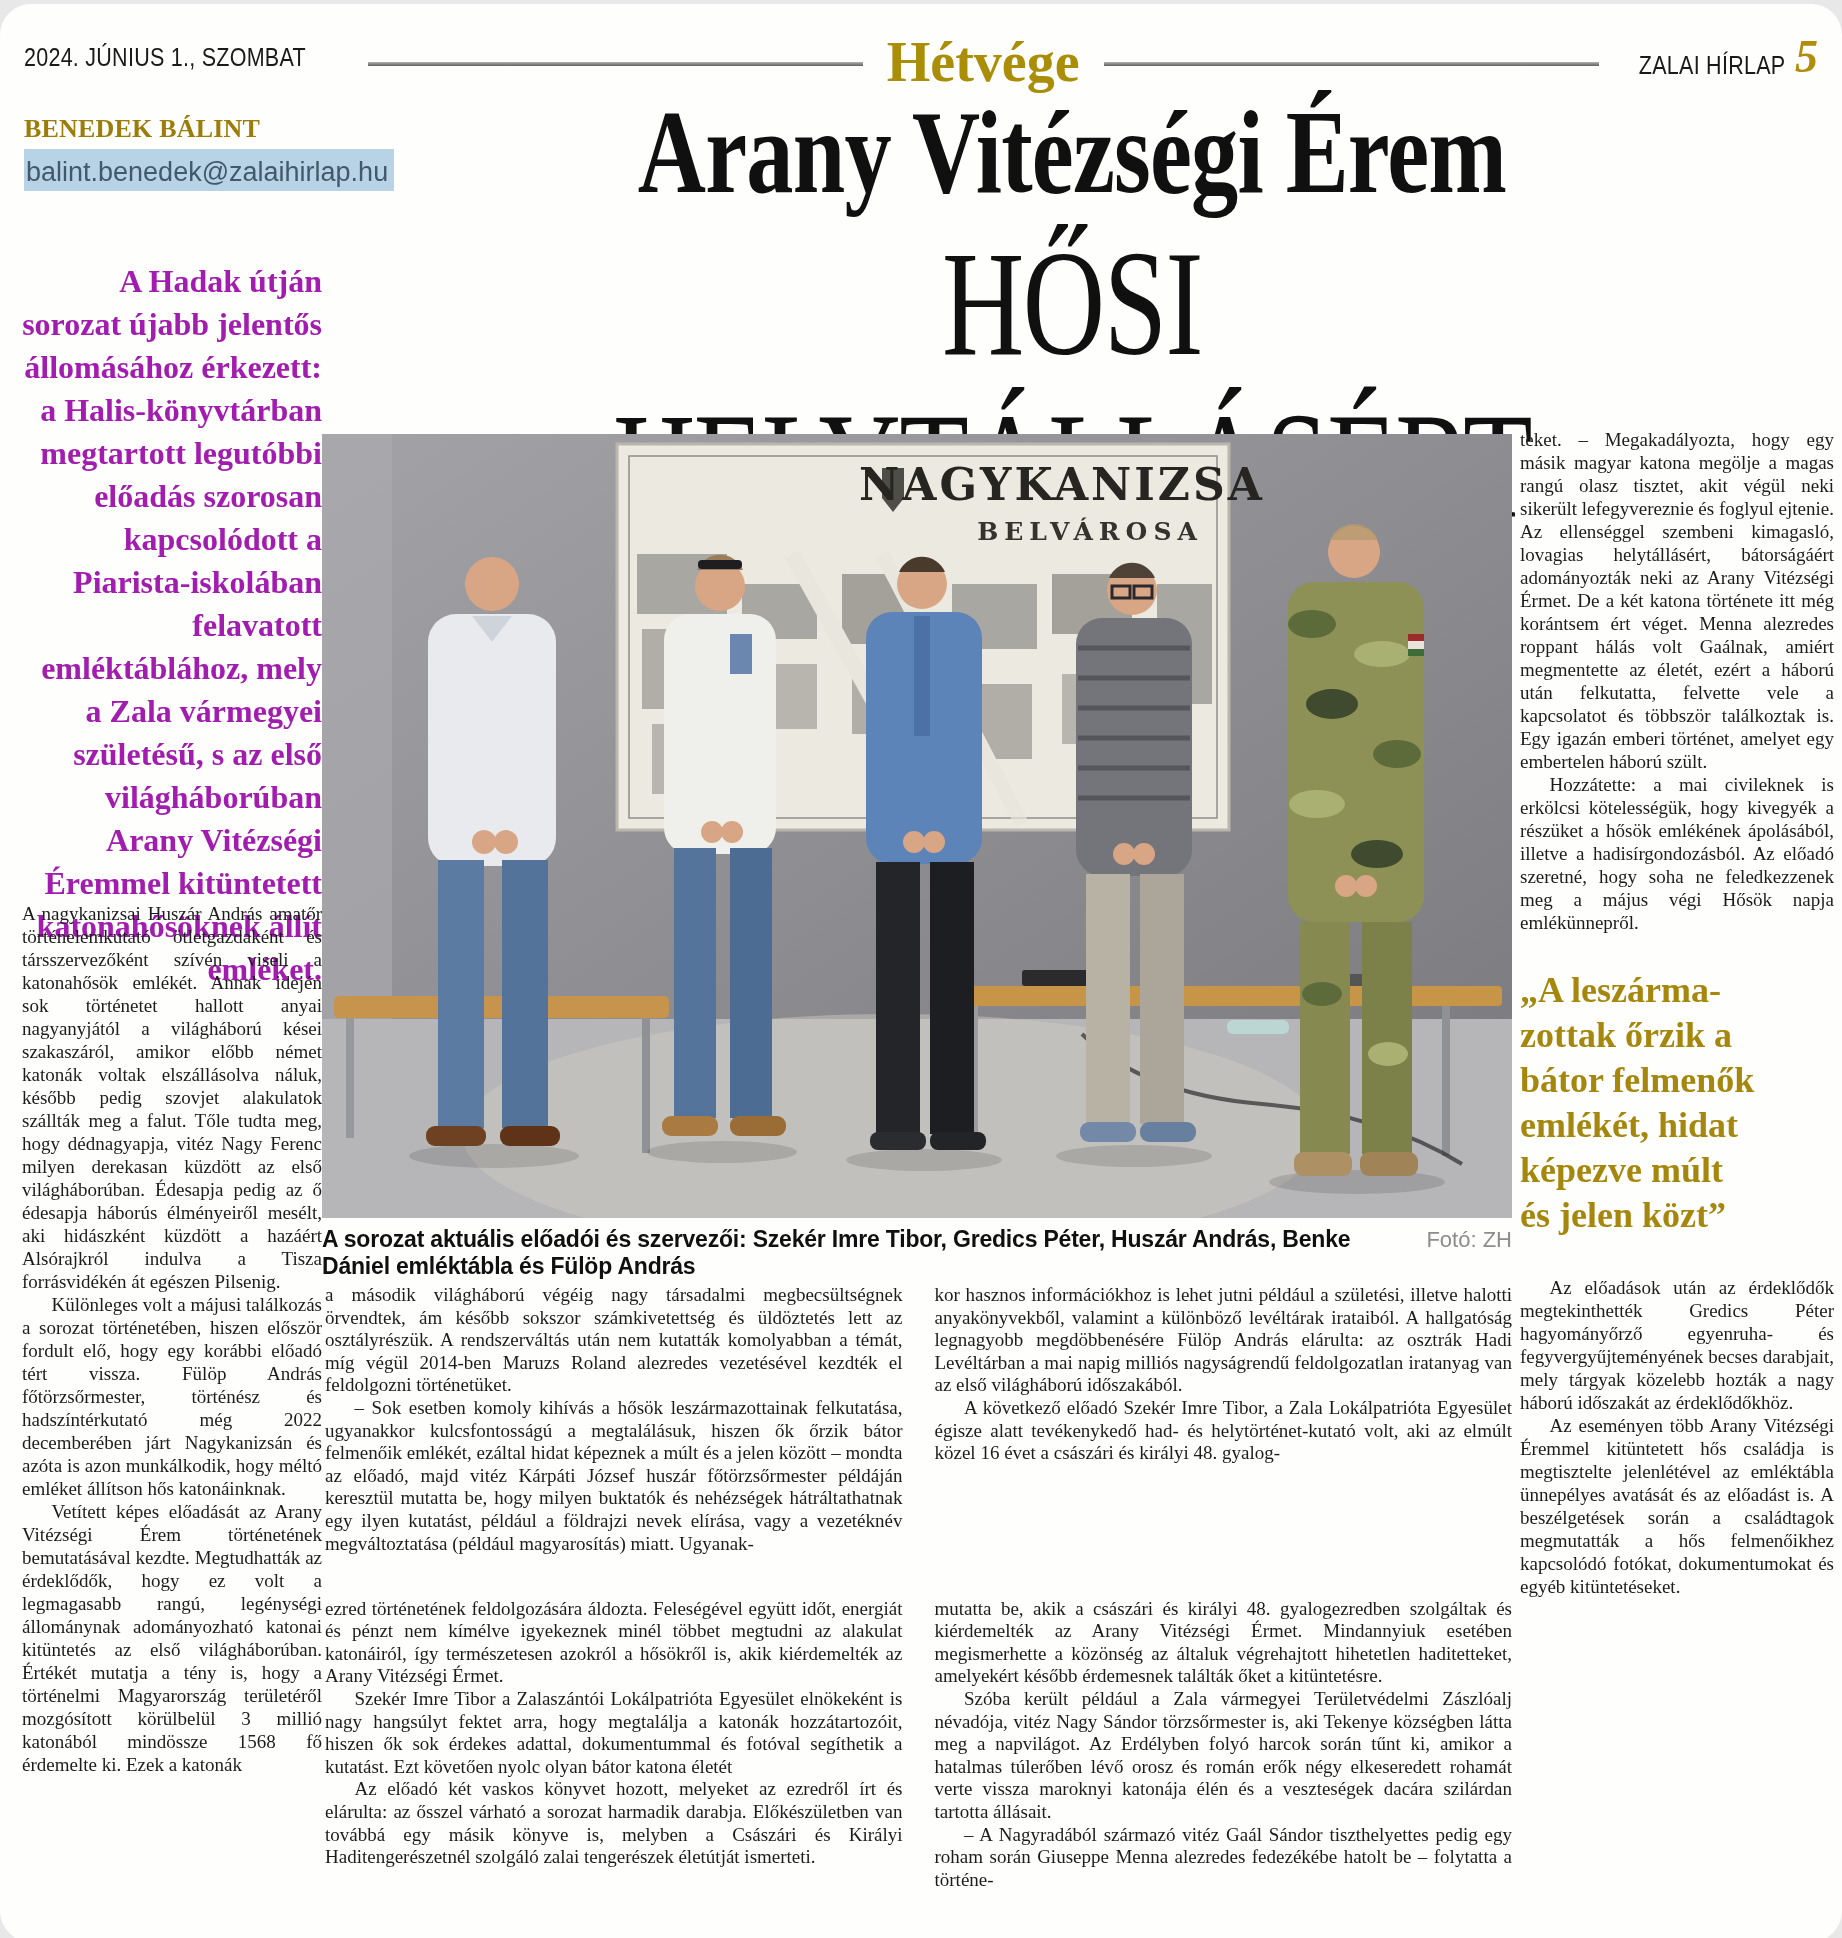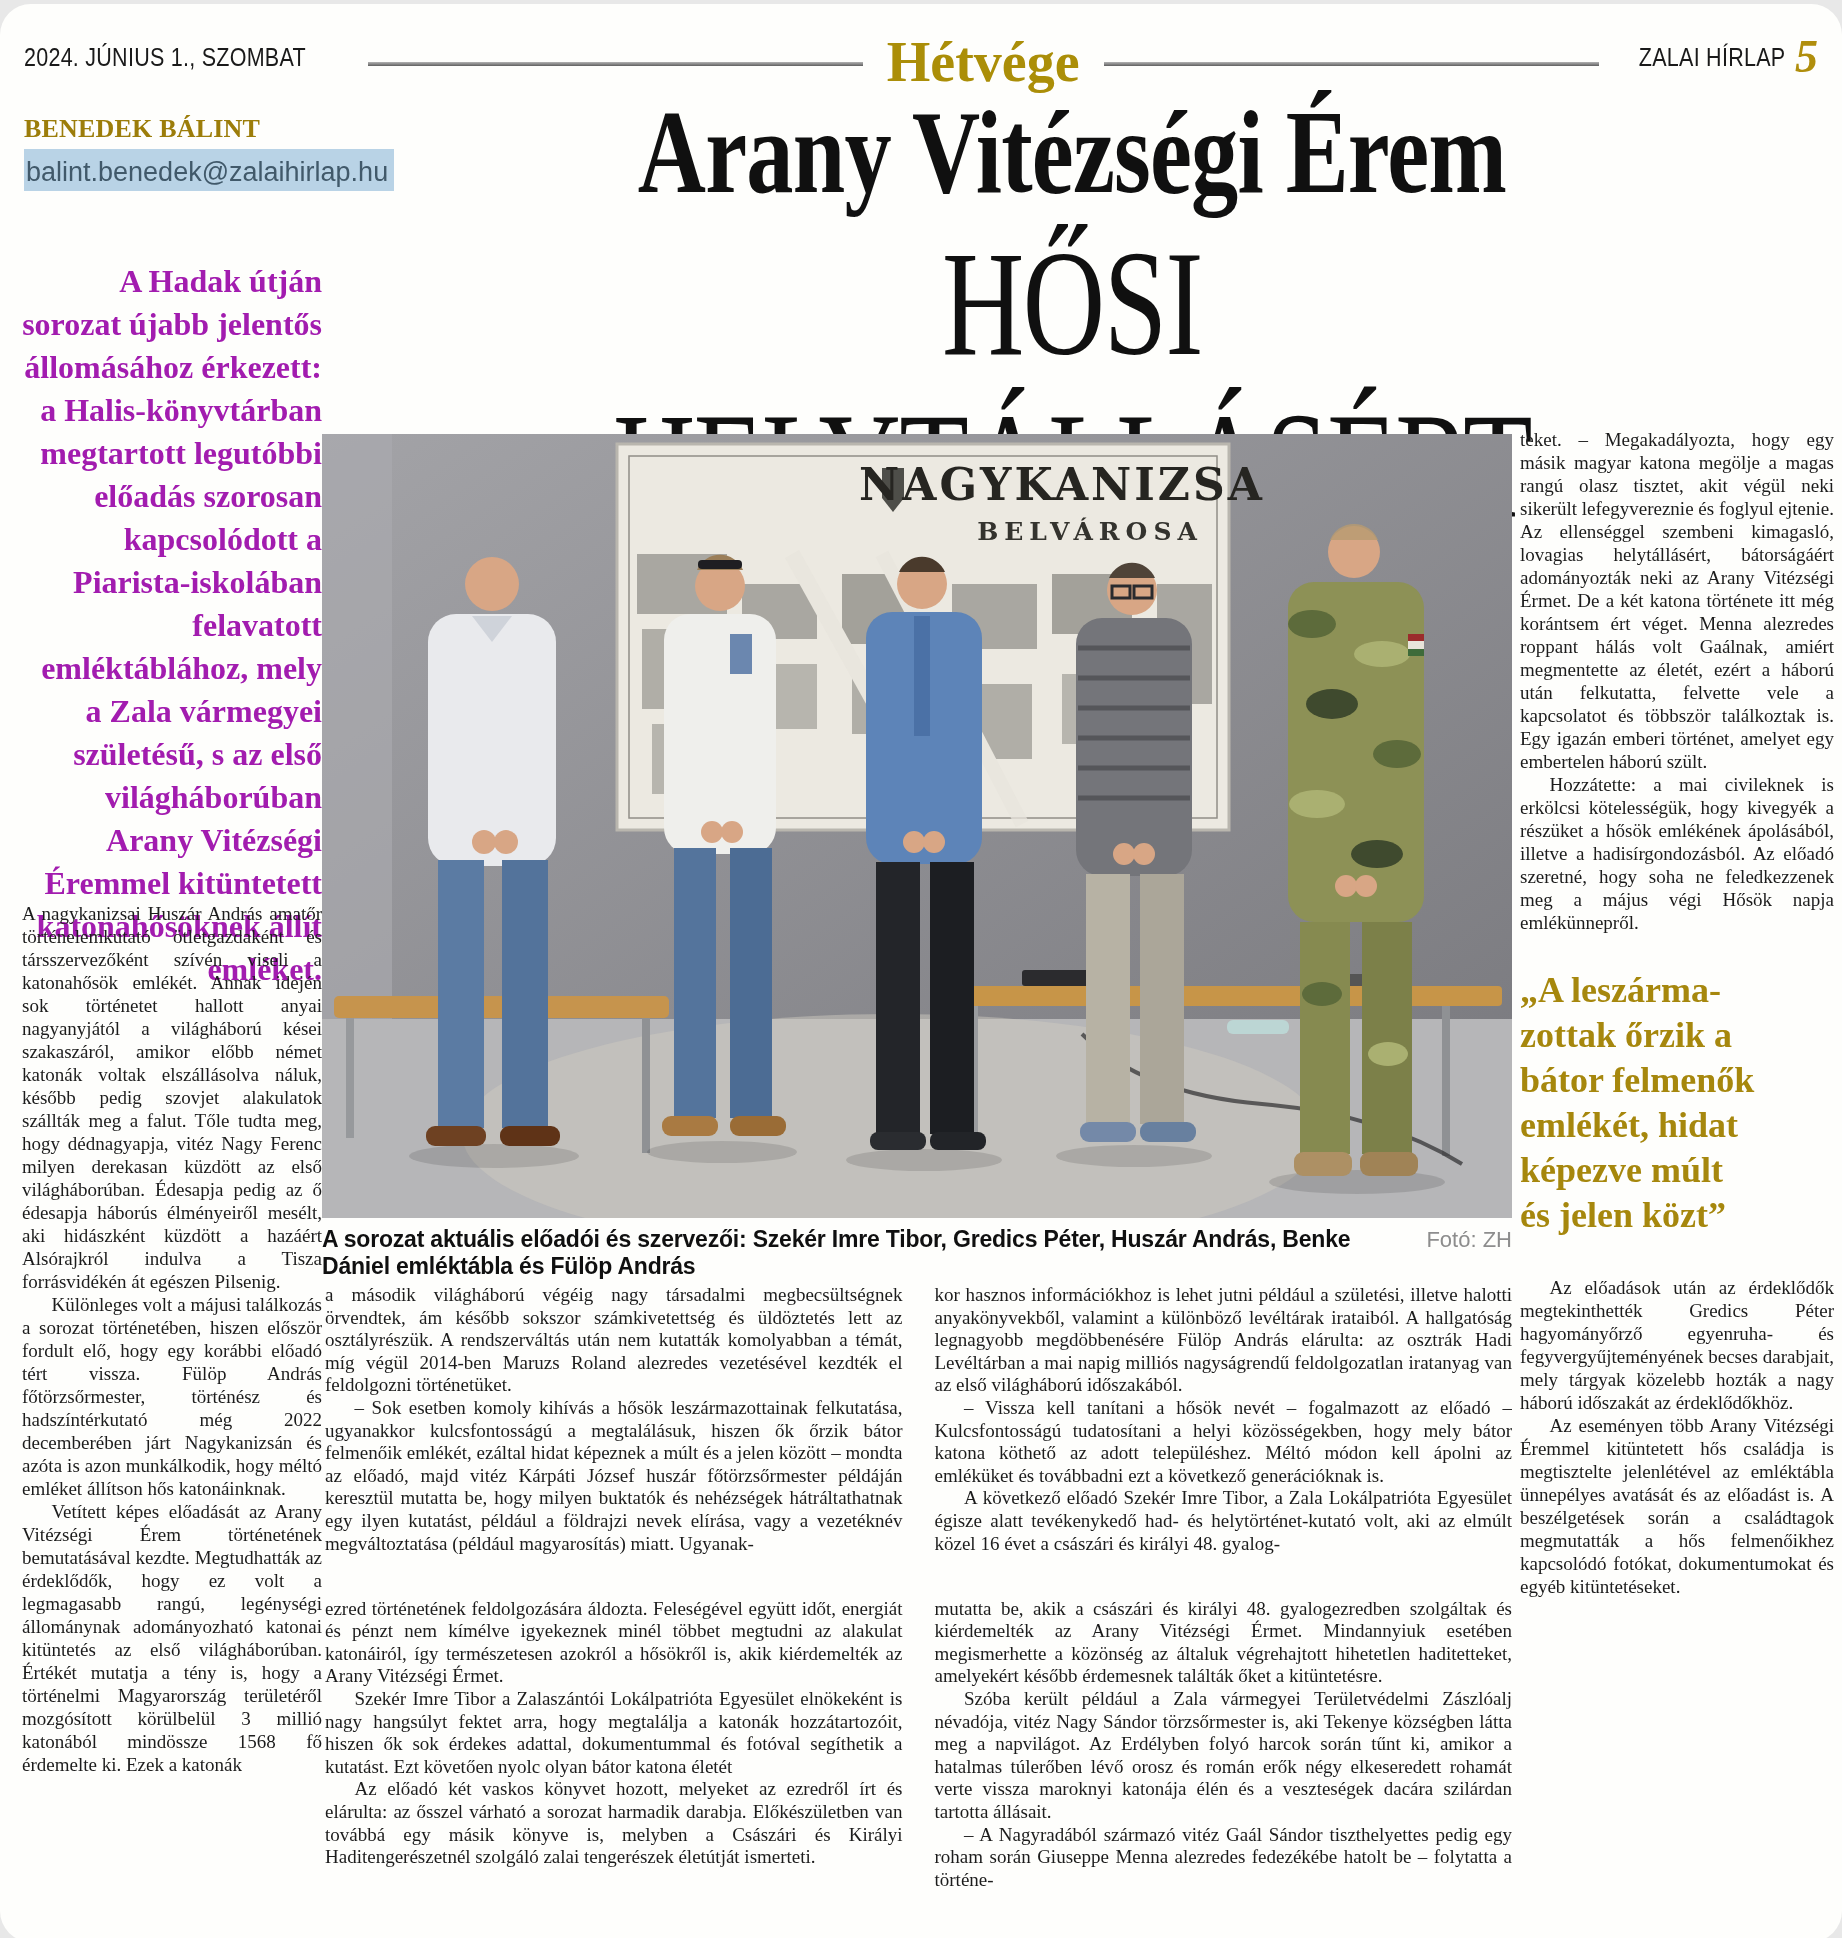--- a/index.html
+++ b/index.html
@@ -10,21 +10,21 @@
   
   .masthead{position:absolute;left:24px;right:24px;top:20px;display:flex;align-items:center;gap:16px;}
   .mh-date,.mh-paper{
     font-family:"Liberation Sans",sans-serif;font-size:25px;font-weight:500;color:#1a1a1a;
     white-space:nowrap;transform:scaleX(0.86);letter-spacing:.3px;
   }
   .mh-date{transform-origin:left center;}
   .mh-paper{transform-origin:right center;}
   .mh-rule{flex:1;height:4px;background:linear-gradient(#b3b3b3,#606060);margin-top:14px;}
   .mh-section{font-size:56px;line-height:1;font-weight:700;color:#ab8e08;padding:0 8px;margin-top:10px;}
-  .mh-right{display:flex;align-items:center;gap:10px;}
+  .mh-right{display:flex;align-items:flex-end;gap:10px;}
   .mh-pagenum{font-size:46px;font-weight:700;font-style:italic;color:#b08e0c;line-height:1;}
   
   .byline{position:absolute;left:24px;top:110px;width:300px;}
   .byline-name{font-family:Liberation Serif, serif;font-weight:700;font-size:26px;color:#9c7d0a;letter-spacing:.2px;}
   .byline-email{margin-top:5px;display:inline-block;background:#b9d3e6;color:#41596a;
     font-family:"Liberation Sans",sans-serif;font-size:27px;padding:8px 6px 3px 2px;}
   
   .lead{position:absolute;left:22px;top:256px;width:300px;text-align:right;
     font-weight:700;font-size:32px;line-height:43px;color:#a21caf;font-family:Liberation Serif, serif;}
   
@@ -243,21 +243,20 @@
     <span class="caption-credit">Fotó: ZH</span>
   </div>
 
   <div class="bottom-cols">
     <div class="textcol">
         <p>a második világháború végéig nagy társadalmi megbecsültségnek örvendtek, ám később sokszor számkivetettség és üldöztetés lett az osztályrészük. A rendszerváltás után nem kutatták komolyabban a témát, míg végül 2014-ben Maruzs Roland alezredes vezetésével kezdték el feldolgozni történetüket.</p>
         <p>– Sok esetben komoly kihívás a hősök leszármazottainak felkutatása, ugyanakkor kulcsfontosságú a megtalálásuk, hiszen ők őrzik bátor felmenőik emlékét, ezáltal hidat képeznek a múlt és a jelen között – mondta az előadó, majd vitéz Kárpáti József huszár főtörzsőrmester példáján keresztül mutatta be, hogy milyen buktatók és nehézségek hátráltathatnak egy ilyen kutatást, például a földrajzi nevek elírása, vagy a vezetéknév megváltoztatása (például magyarosítás) miatt. Ugyanak-</p>
       </div>
     <div class="textcol">
         <p>kor hasznos információkhoz is lehet jutni például a születési, illetve halotti anyakönyvekből, valamint a különböző levéltárak irataiból. A hallgatóság legnagyobb megdöbbenésére Fülöp András elárulta: az osztrák Hadi Levéltárban a mai napig milliós nagyságrendű feldolgozatlan iratanyag van az első világháború időszakából.</p>
-        <p>– Vissza kell tanítani a hősök nevét – fogalmazott az előadó – Kulcsfontosságú tudatosítani a helyi közösségekben, hogy mely bátor katona köthető az adott településhez. Méltó módon kell ápolni az emléküket és továbbadni ezt a következő generációknak is.</p>
         <p>A következő előadó Szekér Imre Tibor, a Zala Lokálpatrióta Egyesület égisze alatt tevékenykedő had- és helytörténet-kutató volt, aki az elmúlt közel 16 évet a császári és királyi 48. gyalog-</p>
       </div>
     <div class="textcol">
         <p>ezred történetének feldolgozására áldozta. Feleségével együtt időt, energiát és pénzt nem kímélve igyekeznek minél többet megtudni az alakulat katonáiról, így természetesen azokról a hősökről is, akik kiérdemelték az Arany Vitézségi Érmet.</p>
         <p>Szekér Imre Tibor a Zalaszántói Lokálpatrióta Egyesület elnökeként is nagy hangsúlyt fektet arra, hogy megtalálja a katonák hozzátartozóit, hiszen ők sok érdekes adattal, dokumentummal és fotóval segíthetik a kutatást. Ezt követően nyolc olyan bátor katona életét</p>
         <p>Az előadó két vaskos könyvet hozott, melyeket az ezredről írt és elárulta: az ősszel várható a sorozat harmadik darabja. Előkészületben van továbbá egy másik könyve is, melyben a Császári és Királyi Haditengerészetnél szolgáló zalai tengerészek életútját ismerteti.</p>
       </div>
     <div class="textcol">
         <p>mutatta be, akik a császári és királyi 48. gyalogezredben szolgáltak és kiérdemelték az Arany Vitézségi Érmet. Mindannyiuk esetében megismerhette a közönség az általuk végrehajtott hihetetlen haditetteket, amelyekért később érdemesnek találták őket a kitüntetésre.</p>
         <p>Szóba került például a Zala vármegyei Területvédelmi Zászlóalj névadója, vitéz Nagy Sándor törzsőrmester is, aki Tekenye községben látta meg a napvilágot. Az Erdélyben folyó harcok során tűnt ki, amikor a hatalmas túlerőben lévő orosz és román erők négy elkeseredett rohamát verte vissza maroknyi katonája élén és a veszteségek dacára szilárdan tartotta állásait.</p>

